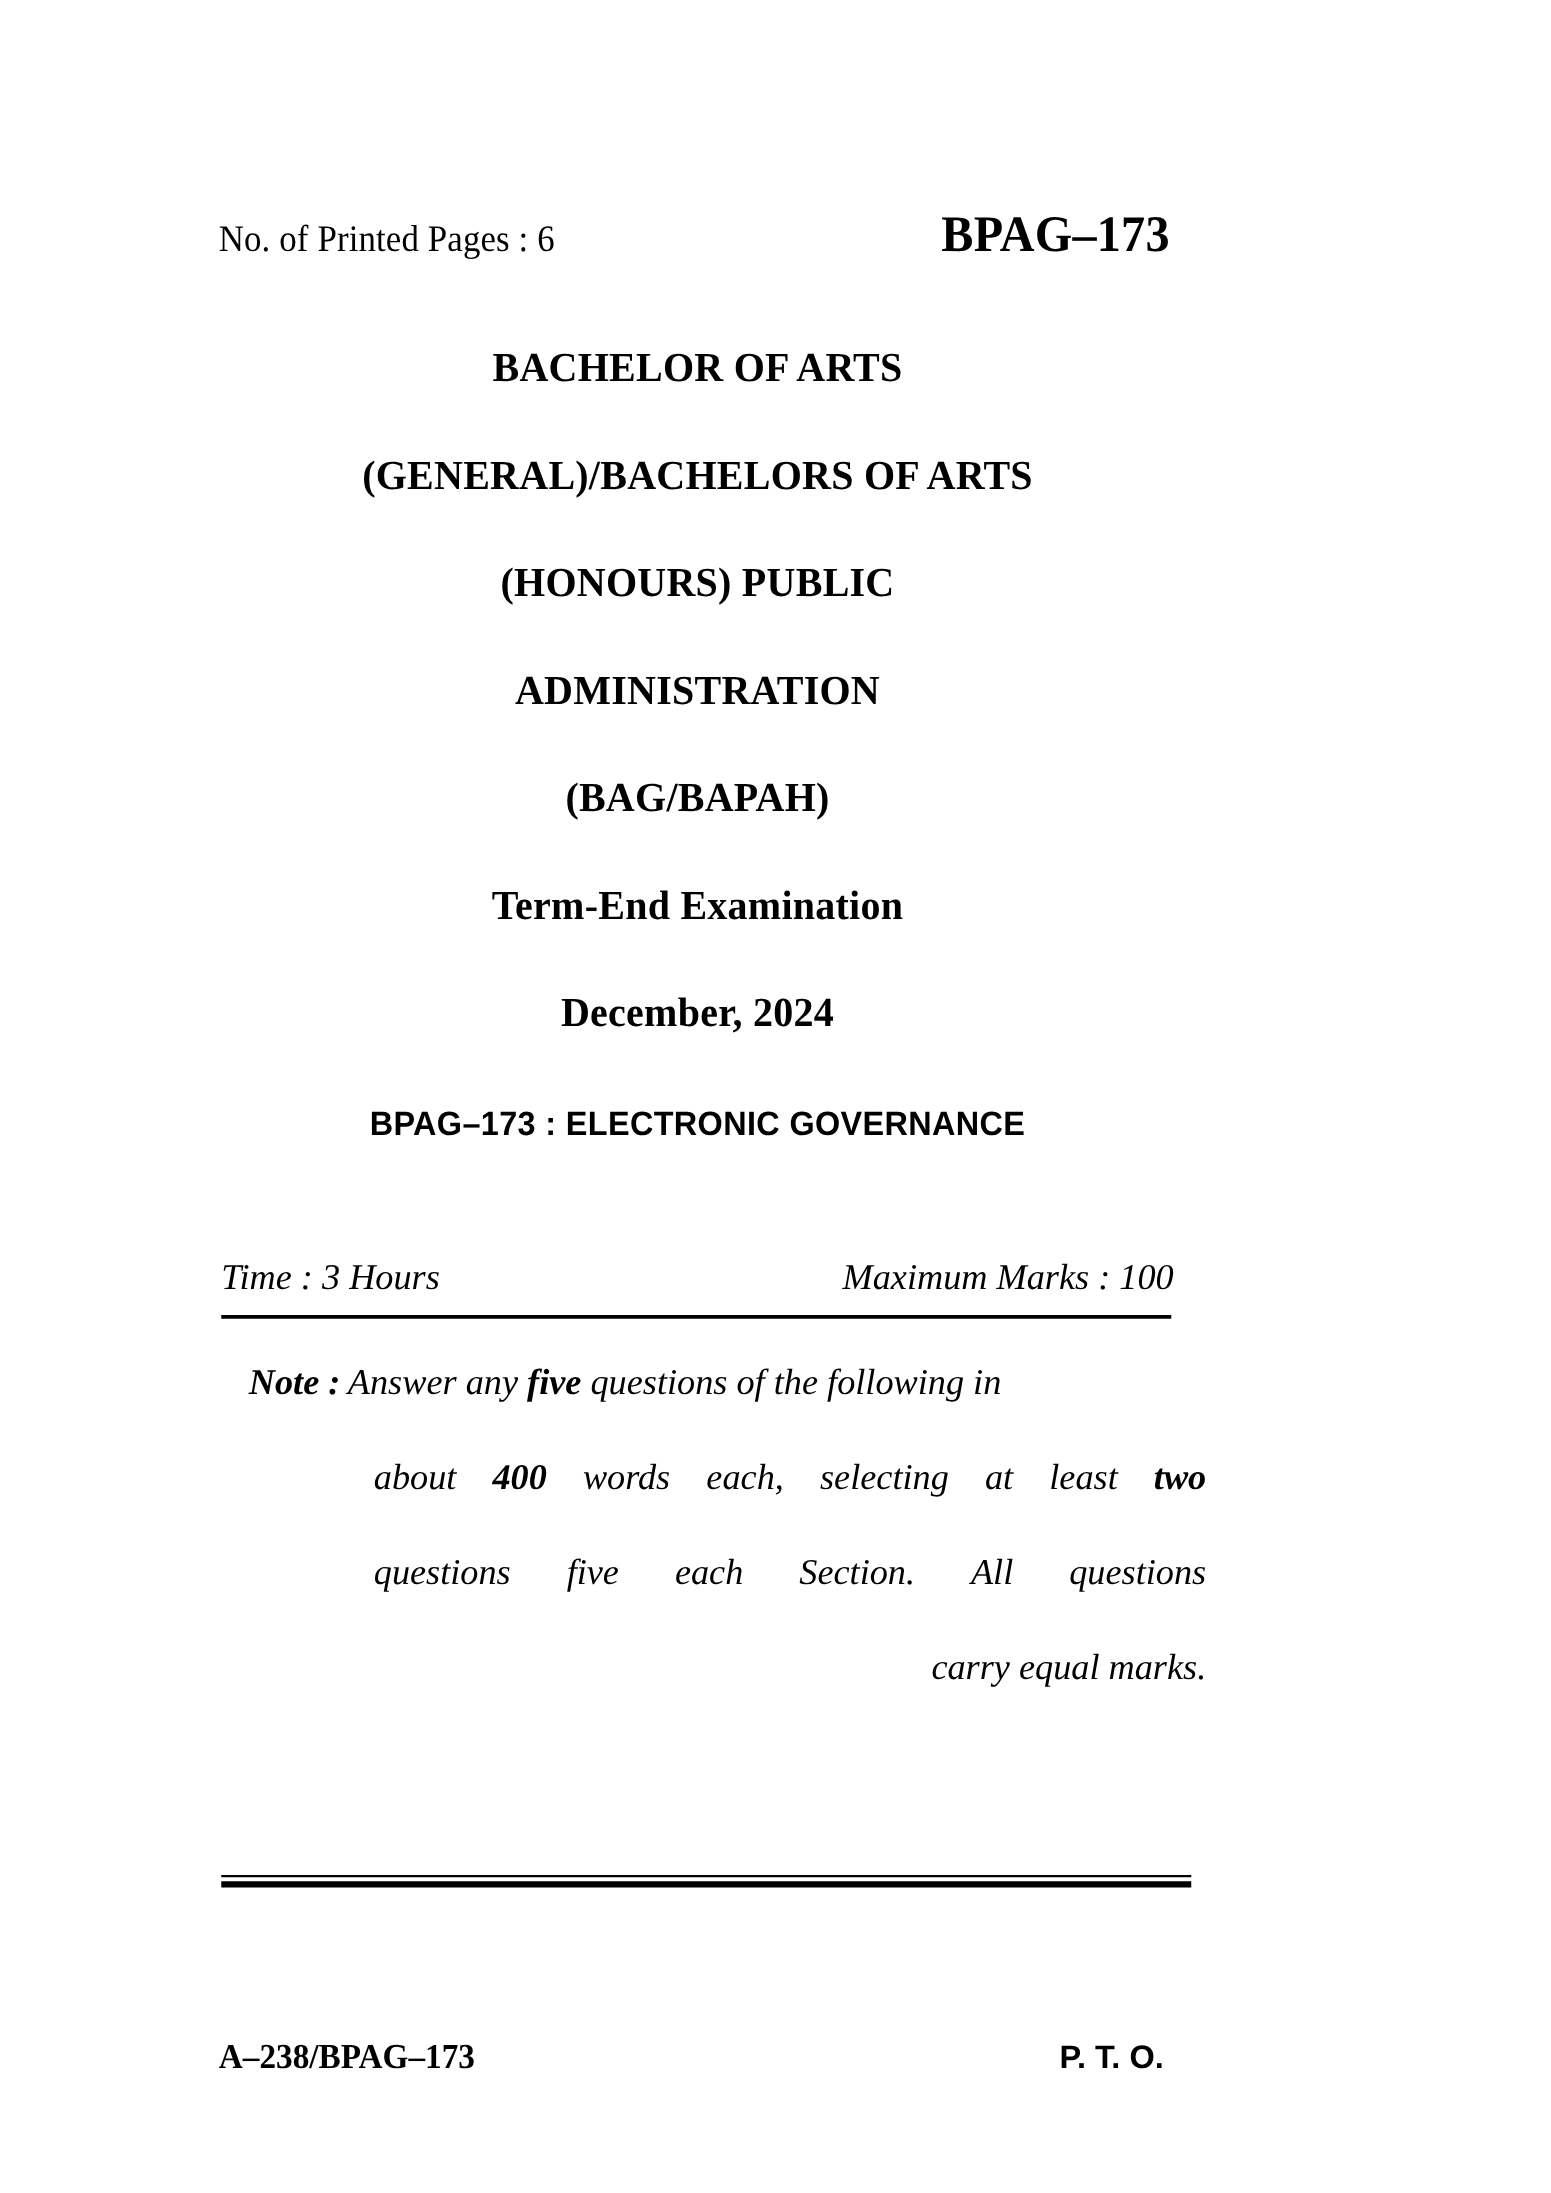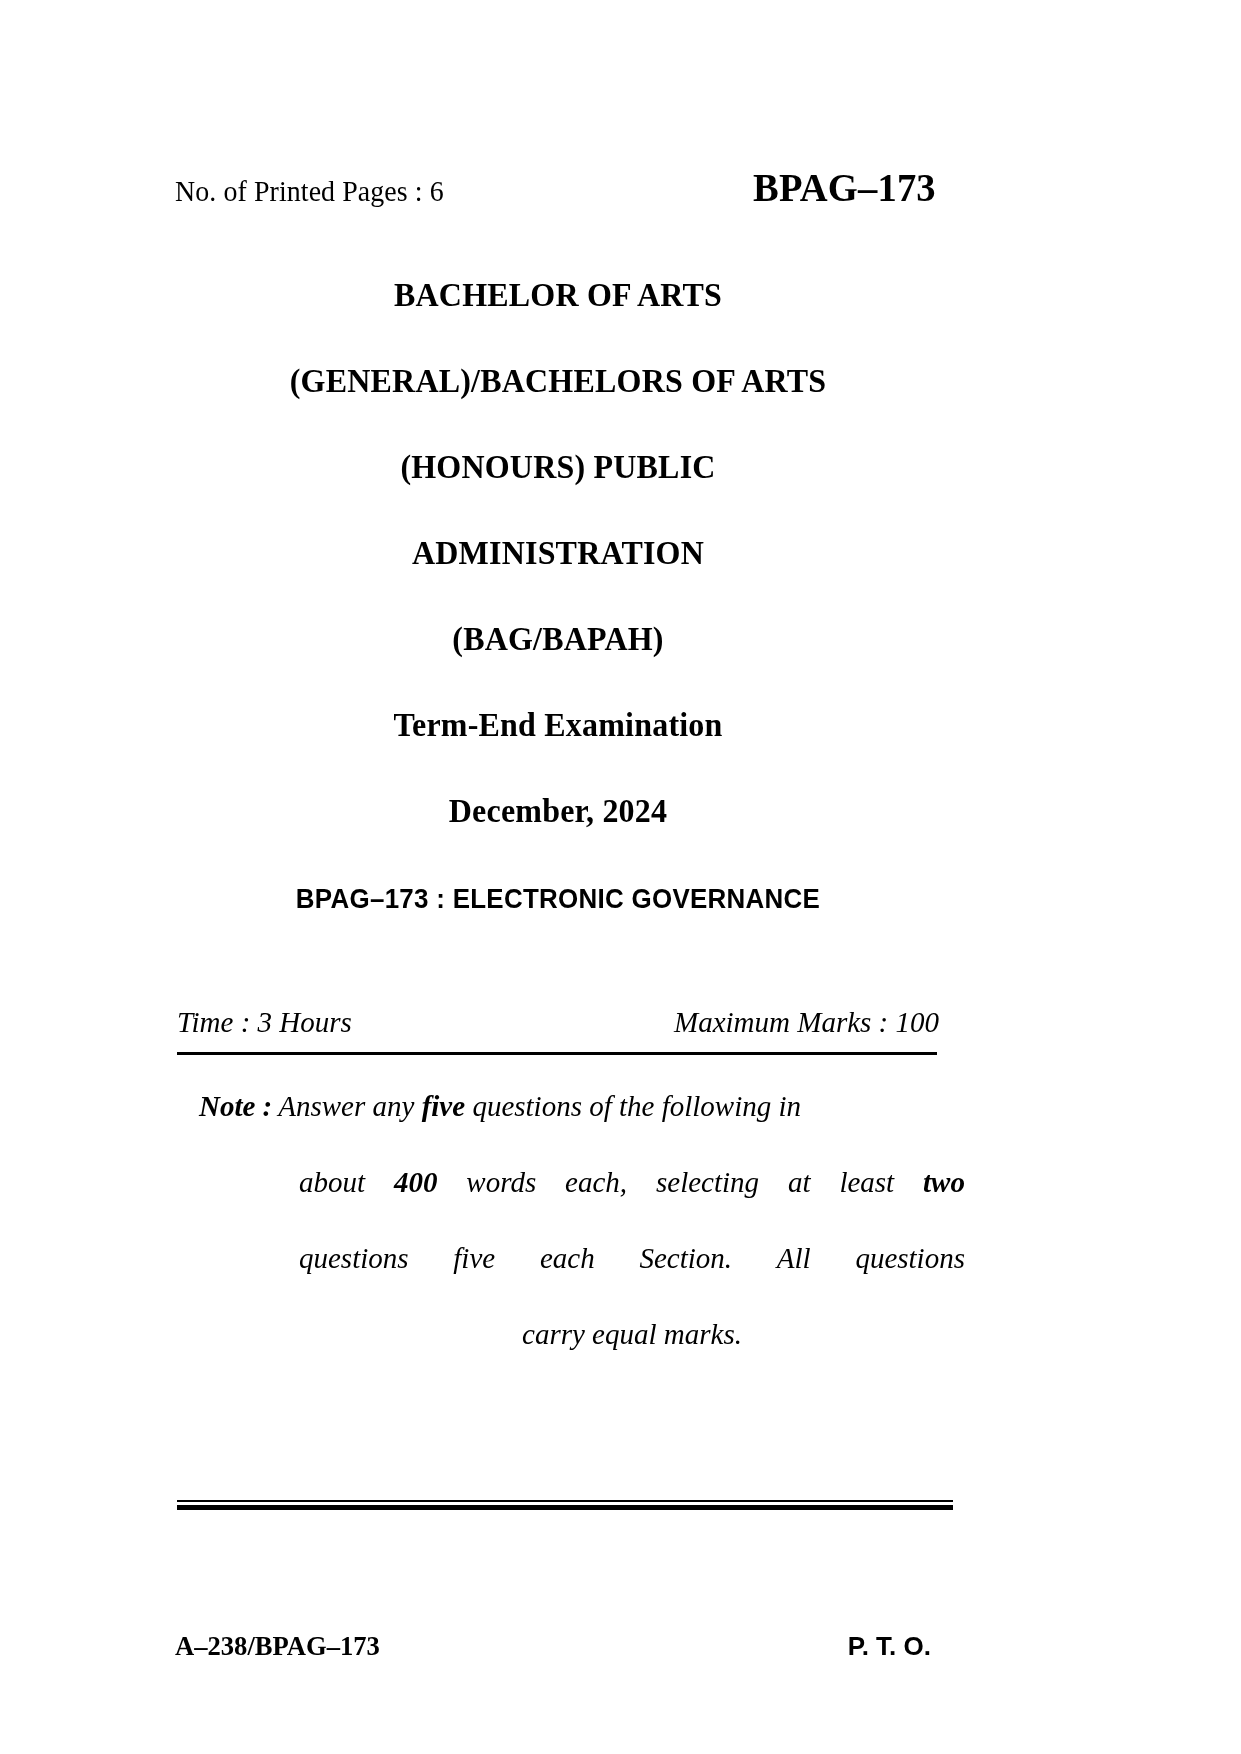--- a/index.html
+++ b/index.html
@@ -173,21 +173,21 @@
   .note-indent {
     width: 100px;
     flex: 0 0 auto;
   }
   .note-justify {
     flex: 1 1 auto;
     display: flex;
     justify-content: space-between;
   }
   .note-justify.last {
-    justify-content: center;
+    justify-content: flex-end;
   }
   .note-justify .w { white-space: pre; }
   b.em {
     font-weight: bold;
     font-style: italic;
   }
 
   
   .footer-row {
     position: absolute;

